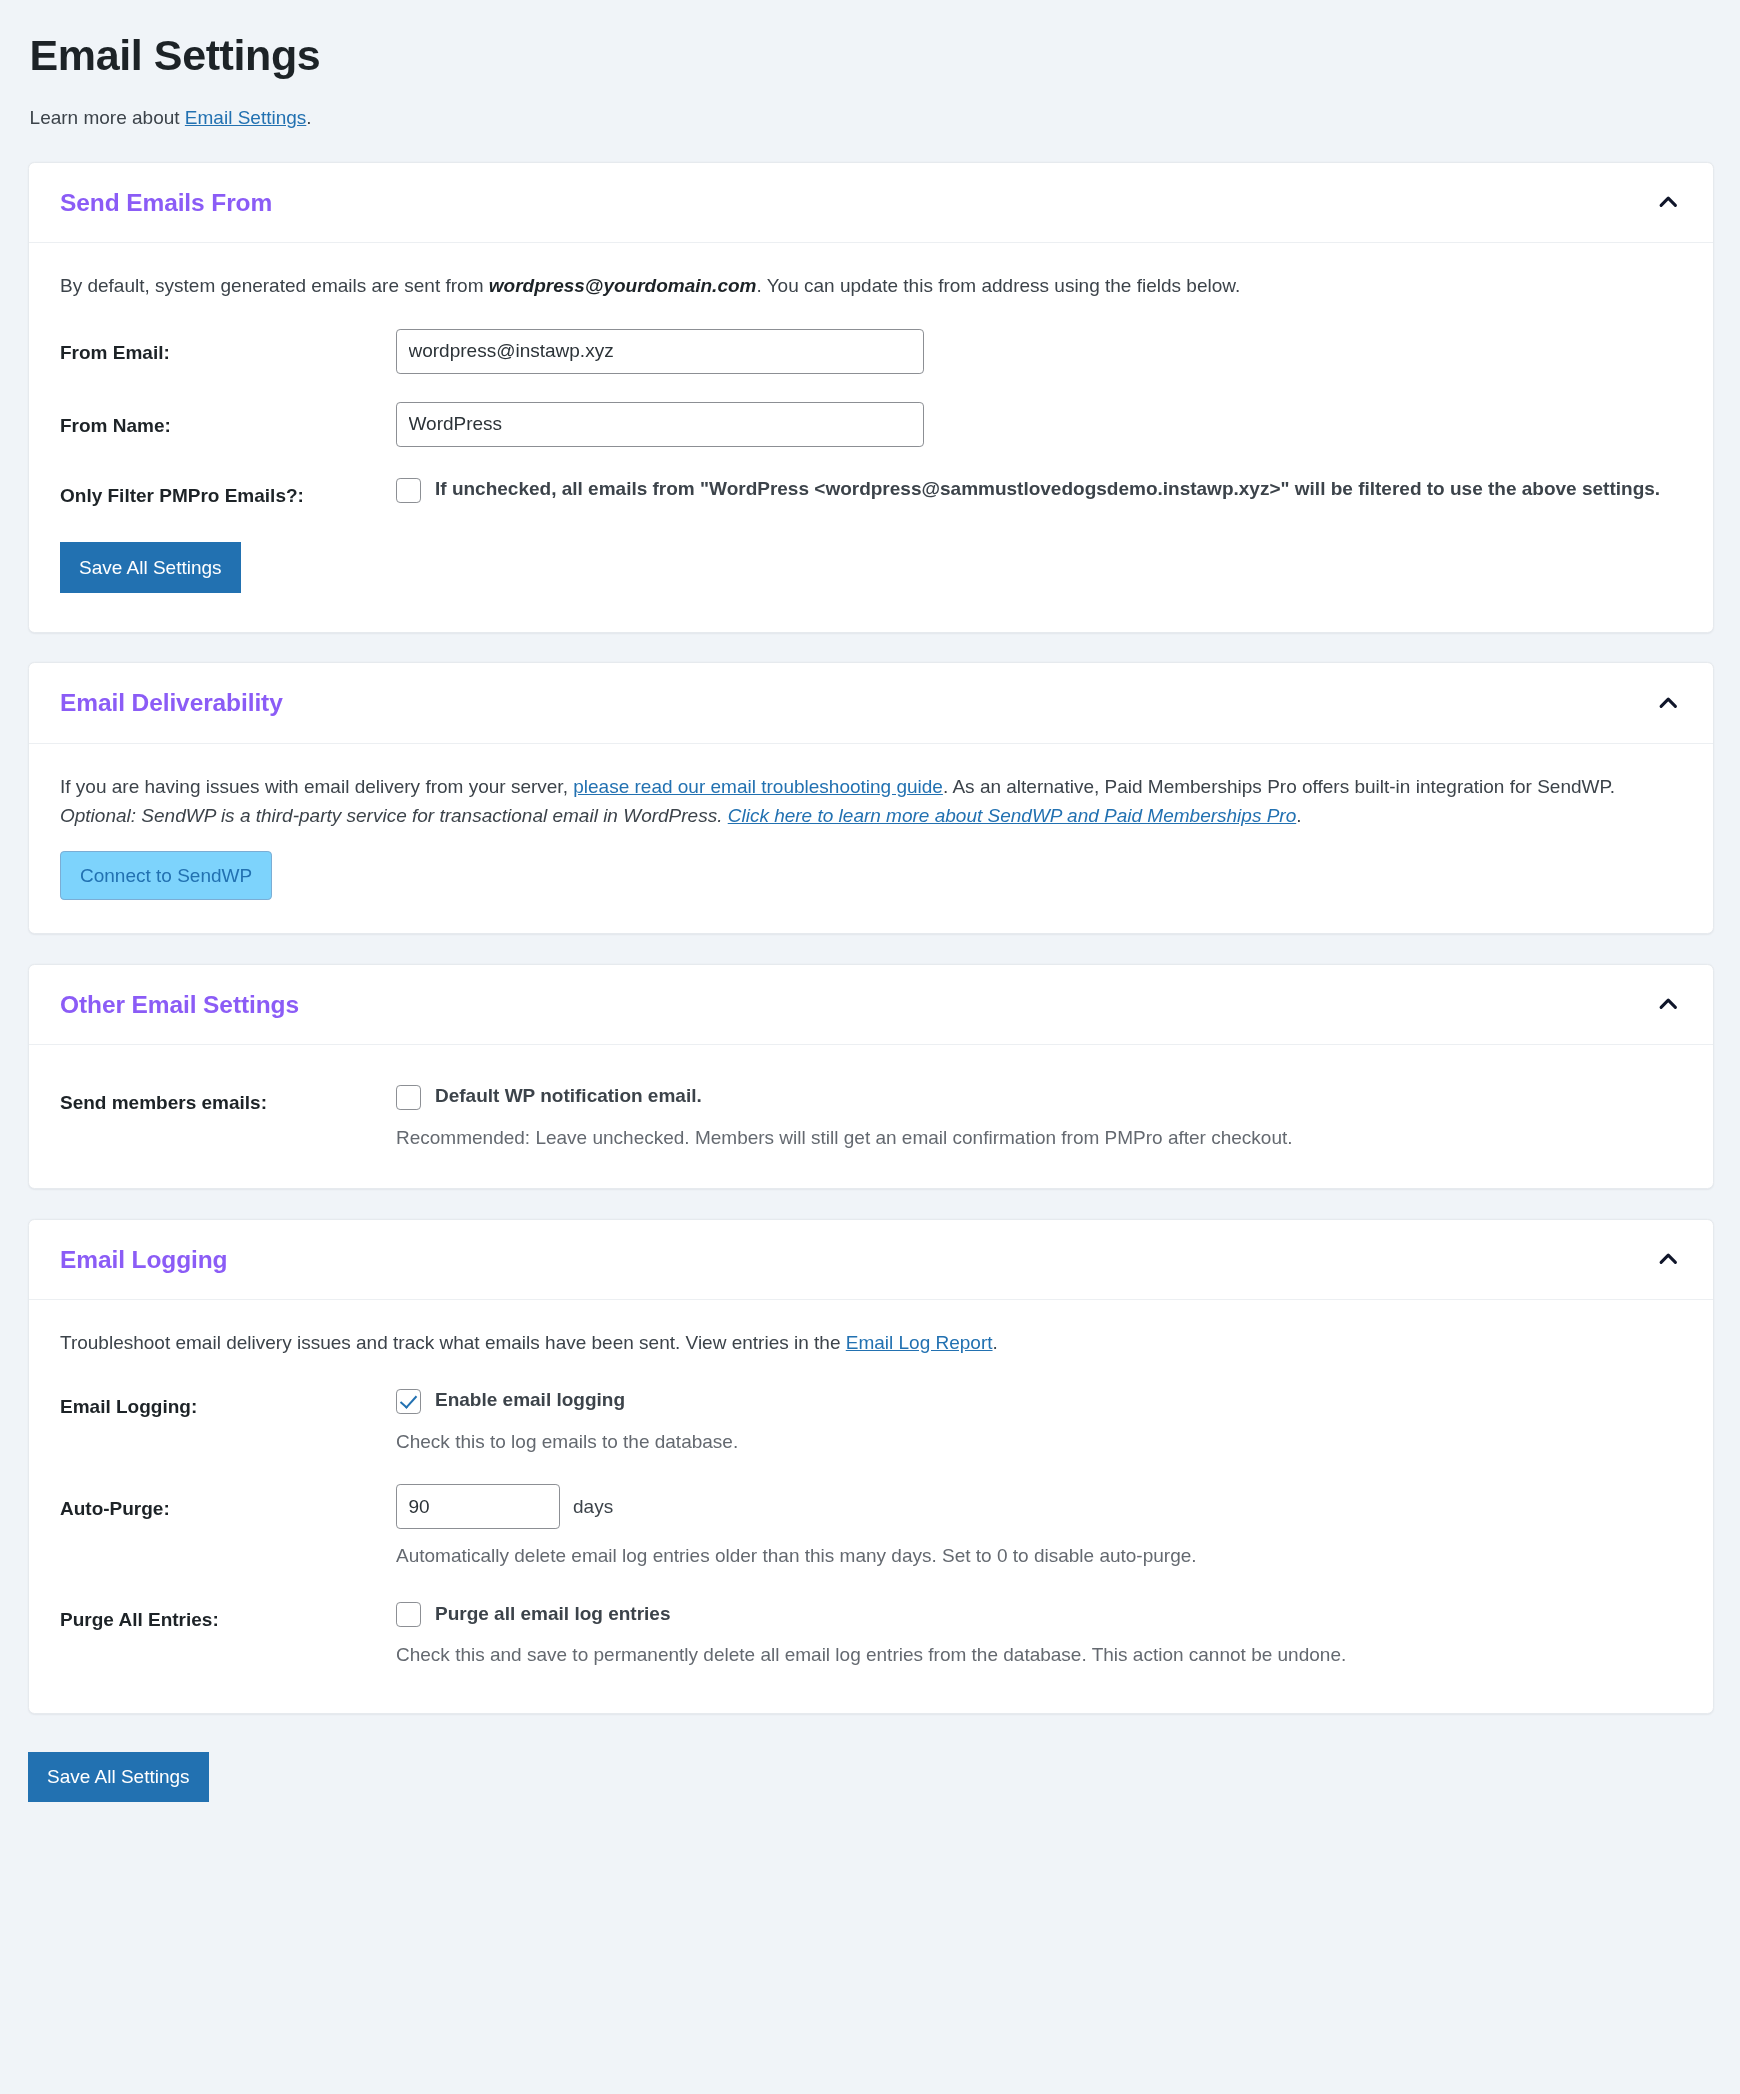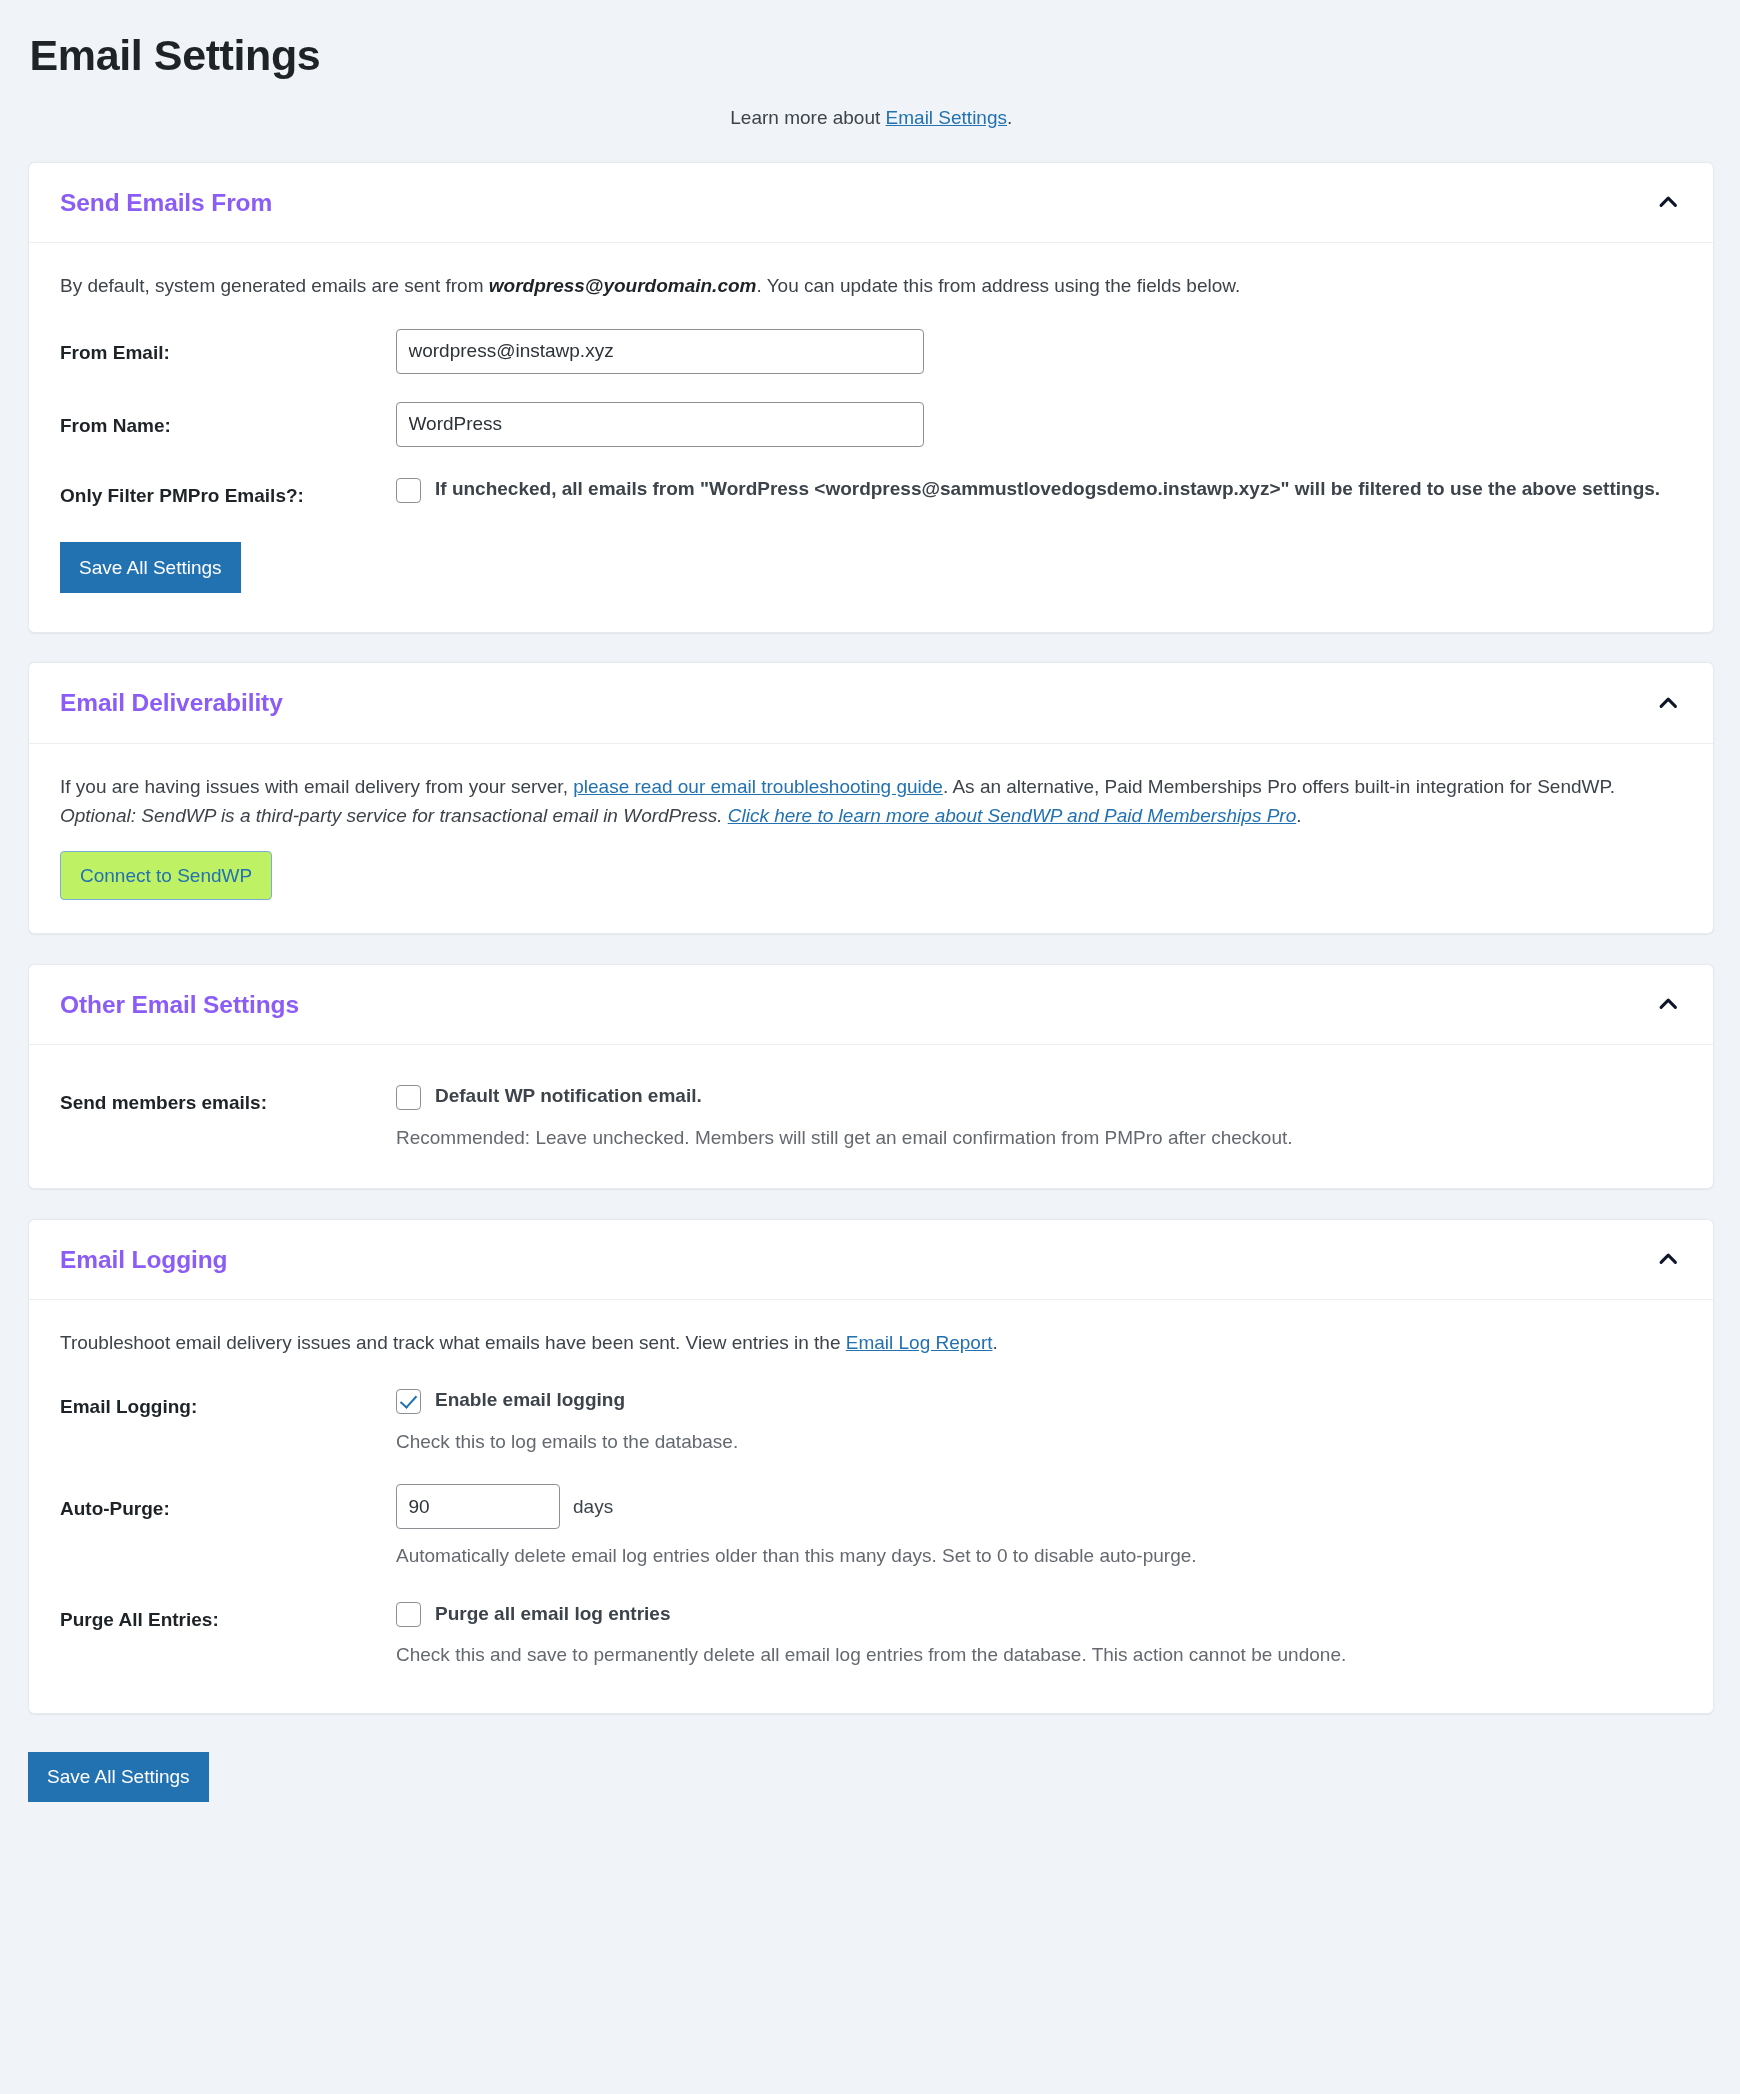--- a/index.html
+++ b/index.html
@@ -25,21 +25,20 @@
     letter-spacing: -0.4px;
     color: #1d2327;
     margin: 0 0 0 1.6px;
     padding-top: 3.3px;
   }
   .page-sub {
     font-size: 19px;
     color: #3c434a;
     margin: 23px 0 0 1.6px;
     line-height: 1.5;
-    text-align: center;
   }
   a { color: #2271b1; }
   .page-sub a { color: #2271b1; text-decoration: underline; }
 
   .card {
     background: #ffffff;
     border: 0.8px solid #e6eaee;
     border-radius: 6.5px;
     box-shadow: 0 0.8px 1.6px rgba(16,24,40,0.06);
     margin-top: 29.5px;
@@ -163,21 +162,21 @@
     border: 0.8px solid #2271b1;
     border-radius: 0;
     font-family: "Liberation Sans", sans-serif;
     font-size: 19px;
     line-height: 1;
     padding: 14.7px 18px;
     cursor: pointer;
   }
   .btn-secondary {
     display: inline-block;
-    background: #bef264;
+    background: #7dd3fc;
     color: #2271b1;
     border: 0.8px solid #7badd4;
     border-radius: 4.1px;
     font-family: "Liberation Sans", sans-serif;
     font-size: 19px;
     line-height: 1;
     padding: 14px 19px;
     cursor: pointer;
   }
   .save-row { margin-top: 33px; }

